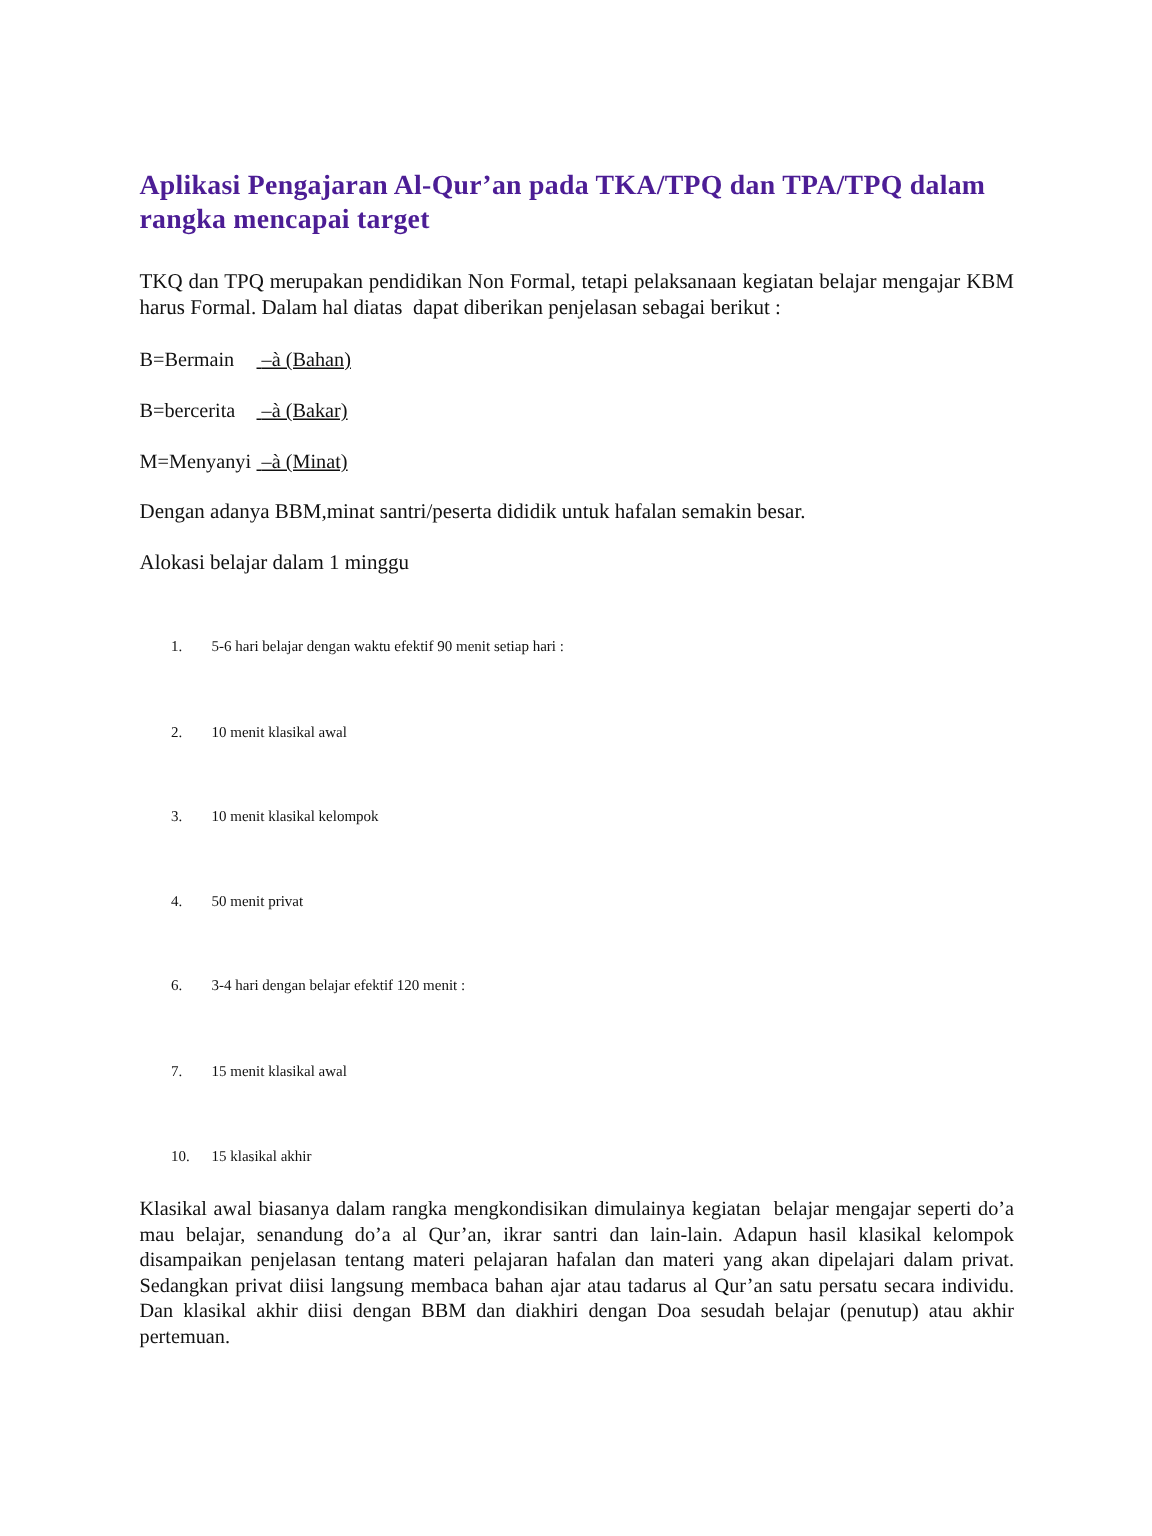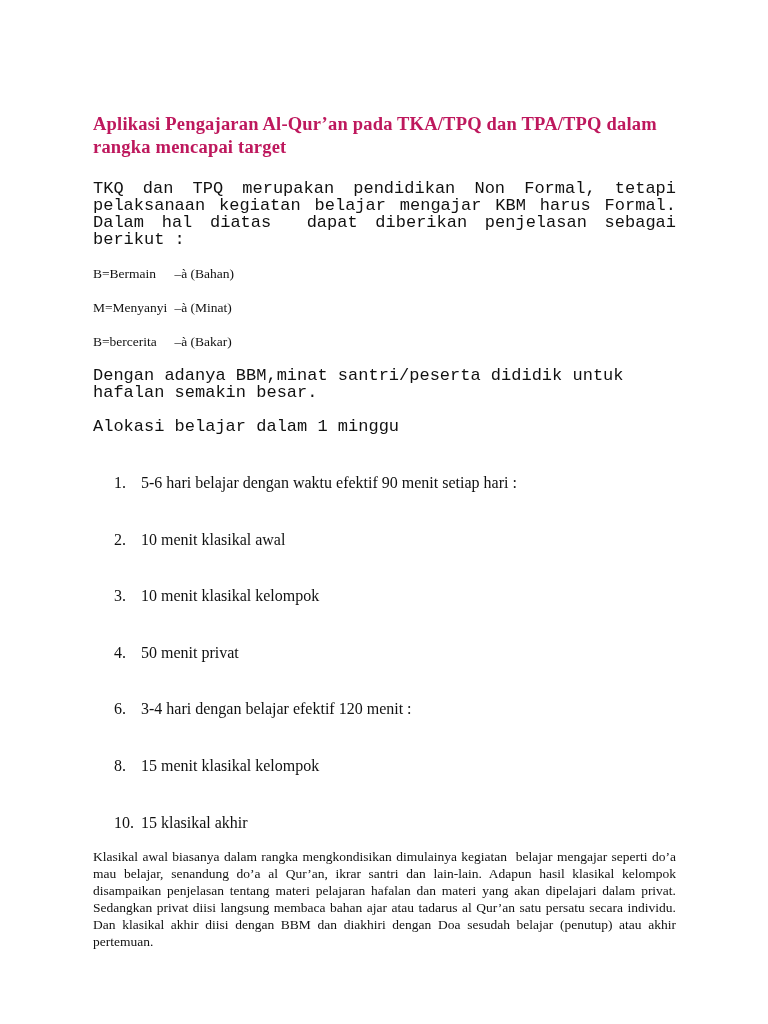--- a/index.html
+++ b/index.html
@@ -20,48 +20,48 @@
     position: absolute;
     left: 93px;
     top: 113px;
     width: 583px;
   }
   .title {
     font-family: "Liberation Serif", serif;
     font-weight: bold;
     font-size: 18.5px;
     line-height: 23px;
-    color: #be185d;
+    color: #4c1d95;
     margin: 0 0 21px 0;
     letter-spacing: 0.2px;
   }
   .para {
-    font-size: 17px;
+    font-size: 14px;
     line-height: 17px;
     margin: 0 0 17px 0;
-    font-family: Liberation Mono, monospace;
   }
   .justify {
     text-align: justify;
   }
   .bbm-row {
     font-size: 13.5px;
     line-height: 17px;
     margin: 0 0 17px 0;
     white-space: nowrap;
+    text-decoration: underline;
   }
   .bbm-label {
     display: inline-block;
     width: 78px;
   }
   .list {
     margin: 0 0 17px 0;
   }
   .list-item {
-    font-size: 16px;
+    font-size: 10px;
     line-height: 16.6px;
     white-space: nowrap;
     margin-top: 40px;
   }
   .list-item .num {
     display: inline-block;
     margin-left: 21px;
     width: 27px;
   }
   .closing {
@@ -79,26 +79,26 @@
 
     <h1 class="title">Aplikasi Pengajaran Al-Qur’an pada TKA/TPQ dan TPA/TPQ dalam rangka mencapai target</h1>
 
     <p class="para justify">TKQ dan TPQ merupakan pendidikan Non Formal, tetapi pelaksanaan kegiatan belajar mengajar KBM harus Formal. Dalam hal diatas&nbsp; dapat diberikan penjelasan sebagai berikut :</p>
 
     <div class="bbm-row">
       <span class="bbm-label">B=Bermain</span>
       <span class="bbm-arrow">–à (Bahan)</span>
     </div>
     <div class="bbm-row">
+      <span class="bbm-label">B=bercerita</span>
+      <span class="bbm-arrow">–à (Bakar)</span>
+    </div>
+    <div class="bbm-row">
       <span class="bbm-label">M=Menyanyi</span>
       <span class="bbm-arrow">–à (Minat)</span>
-    </div>
-    <div class="bbm-row">
-      <span class="bbm-label">B=bercerita</span>
-      <span class="bbm-arrow">–à (Bakar)</span>
     </div>
 
     <p class="para">Dengan adanya BBM,minat santri/peserta dididik untuk hafalan semakin besar.</p>
     <p class="para">Alokasi belajar dalam 1 minggu</p>
 
     <div class="list">
       <div class="list-item">
         <span class="num">1.</span><span class="txt">5-6 hari belajar dengan waktu efektif 90 menit setiap hari :</span>
       </div>
       <div class="list-item">
@@ -107,21 +107,21 @@
       <div class="list-item">
         <span class="num">3.</span><span class="txt">10 menit klasikal kelompok</span>
       </div>
       <div class="list-item">
         <span class="num">4.</span><span class="txt">50 menit privat</span>
       </div>
       <div class="list-item">
         <span class="num">6.</span><span class="txt">3-4 hari dengan belajar efektif 120 menit :</span>
       </div>
       <div class="list-item">
-        <span class="num">8.</span><span class="txt">15 menit klasikal kelompok</span>
+        <span class="num">7.</span><span class="txt">15 menit klasikal awal</span>
       </div>
       <div class="list-item">
         <span class="num">10.</span><span class="txt">15 klasikal akhir</span>
       </div>
     </div>
 
     <p class="closing">Klasikal awal biasanya dalam rangka mengkondisikan dimulainya kegiatan&nbsp; belajar mengajar seperti do’a mau belajar, senandung do’a al Qur’an, ikrar santri dan lain-lain. Adapun hasil klasikal kelompok disampaikan penjelasan tentang materi pelajaran hafalan dan materi yang akan dipelajari dalam privat. Sedangkan privat diisi langsung membaca bahan ajar atau tadarus al Qur’an satu persatu secara individu. Dan klasikal akhir diisi dengan BBM dan diakhiri dengan Doa sesudah belajar (penutup) atau akhir pertemuan.</p>
 
   </div>
 </div>

